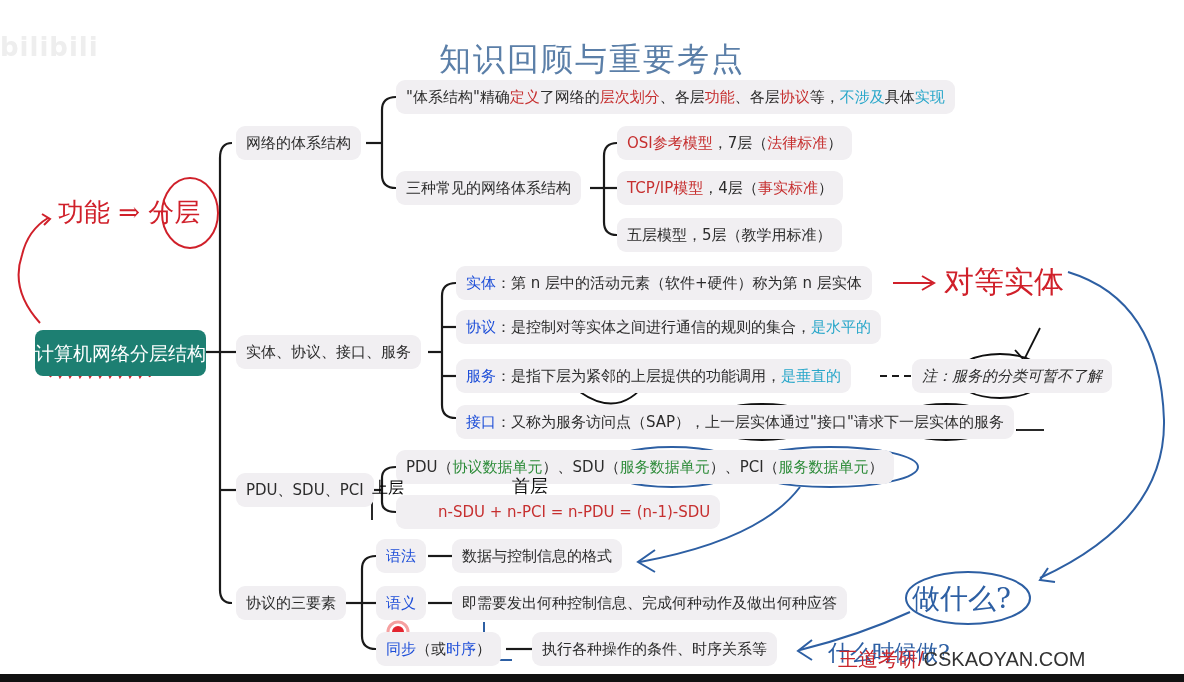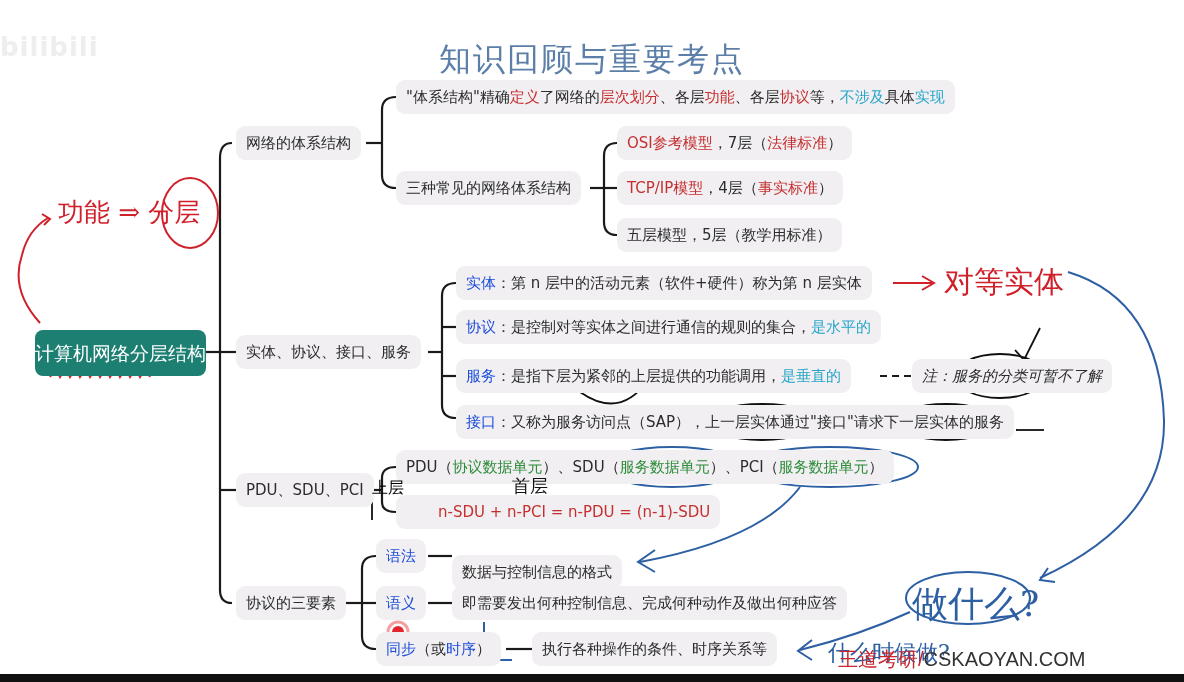--- a/index.html
+++ b/index.html
@@ -159,31 +159,31 @@
 </div>
 
 <div class="node" style="left:236px;top:473px;">PDU、SDU、PCI</div>
 <div class="node" style="left:396px;top:450px;">
   <span>PDU（</span><span class="green">协议数据单元</span><span>）、SDU（</span><span class="green">服务数据单元</span><span>）、PCI（</span><span class="green">服务数据单元</span><span>）</span>
 </div>
 <div class="node red" style="left:396px;top:495px;padding-left:42px;">n-SDU + n-PCI = n-PDU = (n-1)-SDU</div>
 
 <div class="node" style="left:236px;top:586px;">协议的三要素</div>
 <div class="node dred" style="left:376px;top:539px;">语法</div>
-<div class="node" style="left:452px;top:539px;margin-top:16px;">数据与控制信息的格式</div>
+<div class="node" style="left:452px;top:539px;">数据与控制信息的格式</div>
 <div class="node dred" style="left:376px;top:586px;">语义</div>
 <div class="node" style="left:452px;top:586px;">即需要发出何种控制信息、完成何种动作及做出何种应答</div>
 <div class="node" style="left:376px;top:632px;">
   <span class="dred">同步</span><span>（或</span><span class="dred">时序</span><span>）</span>
 </div>
 <div class="node" style="left:532px;top:632px;">执行各种操作的条件、时序关系等</div>
 
 <div class="hand" style="left:58px;top:195px;font-size:26px;color:#d0202a;">功能 ⇒ 分层</div>
 <div class="hand" style="left:944px;top:262px;font-size:30px;color:#d0202a;">对等实体</div>
 <div class="hand" style="left:372px;top:478px;font-size:16px;color:#000000;">上层</div>
 <div class="hand" style="left:512px;top:474px;font-size:18px;color:#111;">首层</div>
-<div class="hand" style="left:912px;top:580px;font-size:36px;color:#2d5fa3;">做什么?</div>
+<div class="hand" style="left:912px;top:580px;font-size:28px;color:#2d5fa3;">做什么?</div>
 <div class="hand" style="left:828px;top:638px;font-size:22px;color:#2d5fa3;">什么时候做?</div>
 
 <div class="footer">
   <span>王道考研/</span><span class="en">CSKAOYAN.COM</span>
 </div>
 <div class="bottombar"></div>
 
 </body></html>

